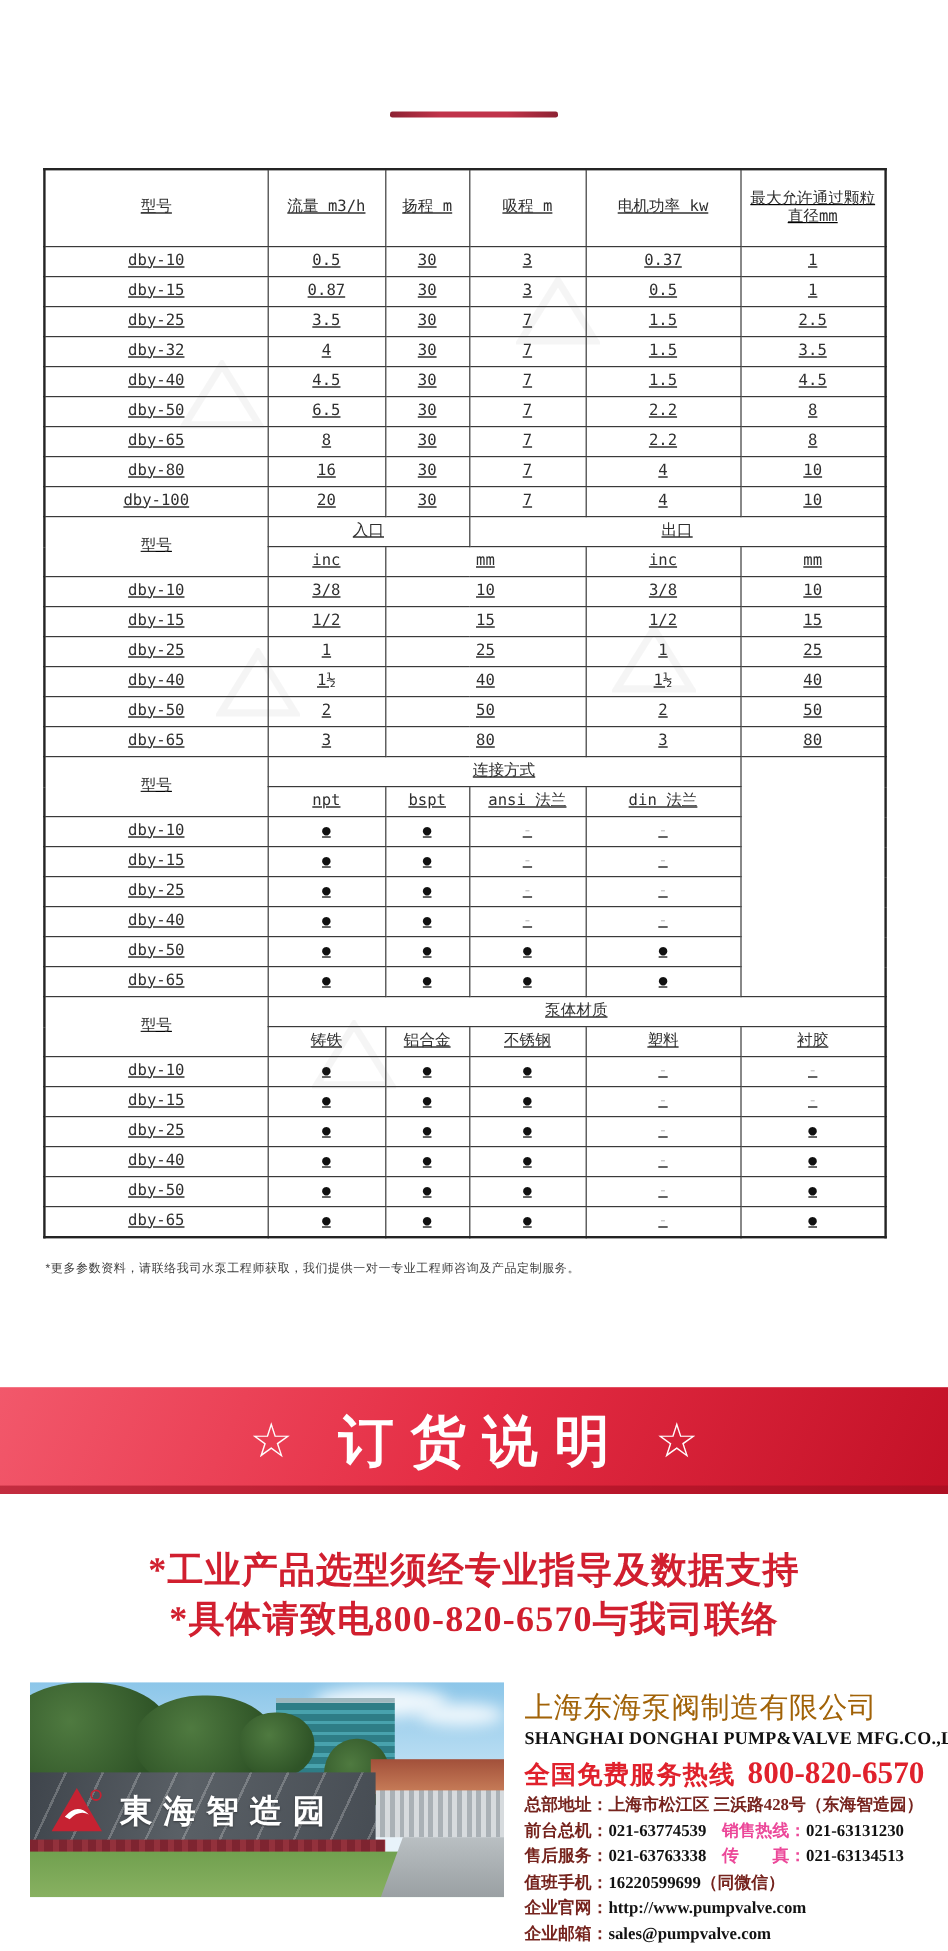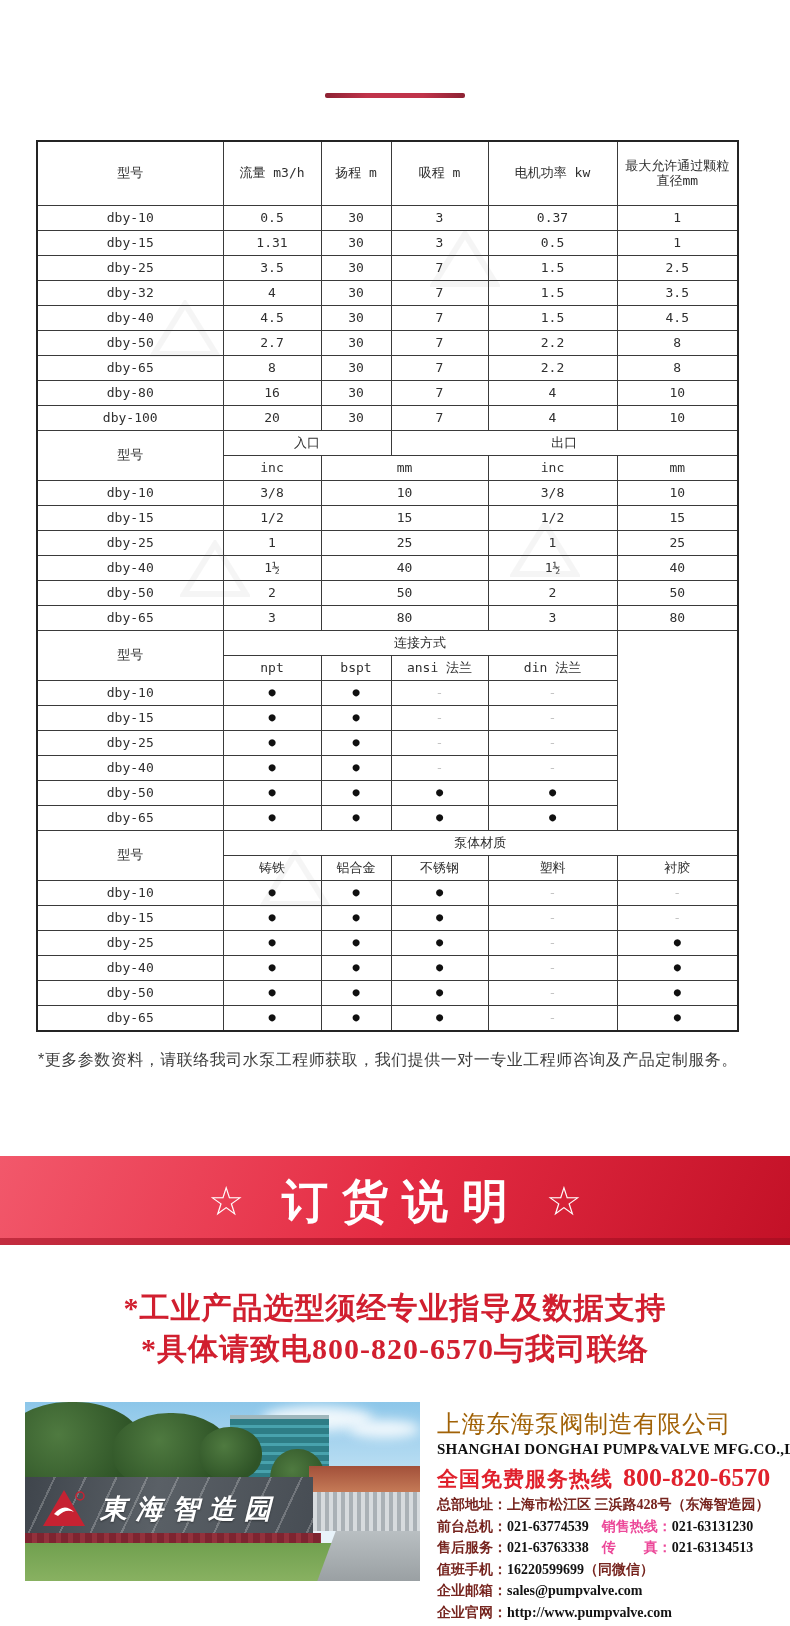--- a/index.html
+++ b/index.html
@@ -6,35 +6,35 @@
   .page{position:relative;width:790px;height:1626px;background:#ffffff;overflow:hidden;
         font-family:"Liberation Sans",sans-serif;}
 
   
   .title{position:absolute;top:26px;left:0;width:100%;margin:0;text-align:center;
          font-size:43px;font-weight:bold;color:#26262b;letter-spacing:3px;}
   .title-underline{position:absolute;top:93px;left:325px;width:140px;height:5px;border-radius:2px;
          background:linear-gradient(90deg,#8d2233 0%,#c0334a 30%,#c0334a 70%,#8d2233 100%);}
 
   
-  .table-wrap{position:absolute;top:140px;left:36px;width:610px;}
+  .table-wrap{position:absolute;top:140px;left:36px;width:610px;text-decoration:underline;}
   table.spec{table-layout:fixed;width:701px;border-collapse:collapse;border:2px solid #242424;
          font-family:"DejaVu Sans Mono","Liberation Sans",sans-serif;font-size:13px;color:#2f2f2f;}
   table.spec td,table.spec th{border:1px solid #3a3a3a;text-align:center;vertical-align:middle;
          font-weight:normal;padding:0 2px;height:24px;line-height:1.15;overflow:hidden;}
   table.spec tr:first-child th{height:63px;}
   table.spec .dot{font-size:12px;color:#101010;}
   table.spec .dash{color:#c4c4c4;}
 
   
   .wm{position:absolute;opacity:0.05;pointer-events:none;}
 
   
   .footnote{position:absolute;top:1050px;left:38px;width:720px;margin:0;
-         font-size:16px;color:#3d3d3d;letter-spacing:0.5px;}
+         font-size:10px;color:#3d3d3d;letter-spacing:0.5px;}
 
   
   .banner{position:absolute;top:1156px;left:0;width:790px;height:89px;
          background:linear-gradient(115deg,#f2586b 0%,#e42c43 50%,#c31127 100%);
          display:flex;align-items:center;justify-content:center;}
   .banner::after{content:"";position:absolute;left:0;bottom:0;width:100%;height:7px;
          background:#9c0d1f;opacity:0.55;}
   .banner .star{color:#ffffff;font-size:40px;margin:0 24px;line-height:1;}
   .banner-title{color:#ffffff;font-size:46px;font-weight:bold;letter-spacing:14px;line-height:1;
          text-indent:14px;white-space:nowrap;}
@@ -57,21 +57,21 @@
          border-top:4px solid #9fb7bd;}
   .farm{position:absolute;right:0;top:36%;width:28%;height:16%;
          background:linear-gradient(#a2503a,#c97f5a);}
   .fence{position:absolute;right:0;top:50%;width:27%;height:22%;
          background:repeating-linear-gradient(90deg,#d7dbde 0 4px,#aab1b6 4px 8px);}
   .wall{position:absolute;left:0;top:42%;width:73%;height:33%;
          background:linear-gradient(100deg,#3f454c,#5a6066 45%,#474d54);}
   .wall-streak{position:absolute;left:0;top:0;width:100%;height:100%;
          background:repeating-linear-gradient(115deg,transparent 0 26px,rgba(255,255,255,.22) 26px 28px);}
   .sign-text{position:absolute;left:26%;top:24%;color:#ffffff;font-size:27px;font-weight:bold;
-         letter-spacing:9px;white-space:nowrap;text-shadow:0 1px 2px rgba(0,0,0,.4);font-style:italic;}
+         letter-spacing:9px;white-space:nowrap;text-shadow:0 1px 2px rgba(0,0,0,.4);}
   .logo{position:absolute;left:6%;top:18%;}
   .hedge{position:absolute;left:0;top:73%;width:75%;height:8%;
          background:repeating-linear-gradient(90deg,#7e2430 0 7px,#93313c 7px 12px);}
   .lawn{position:absolute;left:0;top:79%;width:100%;height:21%;
          background:linear-gradient(#71a04f,#88b161);}
   .drive{position:absolute;right:0;top:72%;width:26%;height:28%;
          background:linear-gradient(#b9bfc2,#9aa0a3);clip-path:polygon(18% 0,100% 0,100% 100%,0 100%);}
 
   
   .company{position:absolute;top:1408px;left:437px;width:350px;}
@@ -118,21 +118,21 @@
           <tr>
             <td>dby-10</td>
             <td>0.5</td>
             <td>30</td>
             <td>3</td>
             <td>0.37</td>
             <td>1</td>
           </tr>
           <tr>
             <td>dby-15</td>
-            <td>1.31</td>
+            <td>0.87</td>
             <td>30</td>
             <td>3</td>
             <td>0.5</td>
             <td>1</td>
           </tr>
           <tr>
             <td>dby-25</td>
             <td>3.5</td>
             <td>30</td>
             <td>7</td>
@@ -150,21 +150,21 @@
           <tr>
             <td>dby-40</td>
             <td>4.5</td>
             <td>30</td>
             <td>7</td>
             <td>1.5</td>
             <td>4.5</td>
           </tr>
           <tr>
             <td>dby-50</td>
-            <td>2.7</td>
+            <td>6.5</td>
             <td>30</td>
             <td>7</td>
             <td>2.2</td>
             <td>8</td>
           </tr>
           <tr>
             <td>dby-65</td>
             <td>8</td>
             <td>30</td>
             <td>7</td>
@@ -421,21 +421,21 @@
       <div class="cline">
         <span class="lbl">前台总机：</span><span class="val">021-63774539</span><span class="lbl2">销售热线：</span><span class="val">021-63131230</span>
       </div>
       <div class="cline">
         <span class="lbl">售后服务：</span><span class="val">021-63763338</span><span class="lbl2">传　　真：</span><span class="val">021-63134513</span>
       </div>
       <div class="cline">
         <span class="lbl">值班手机：</span><span class="val">16220599699</span><span class="sfx">（同微信）</span>
       </div>
       <div class="cline">
+        <span class="lbl">企业官网：</span><span class="val">http://www.pumpvalve.com</span>
+      </div>
+      <div class="cline">
         <span class="lbl">企业邮箱：</span><span class="val">sales@pumpvalve.com</span>
-      </div>
-      <div class="cline">
-        <span class="lbl">企业官网：</span><span class="val">http://www.pumpvalve.com</span>
       </div>
     </div>
   </div>
 
 </div>
 
 </body></html>

